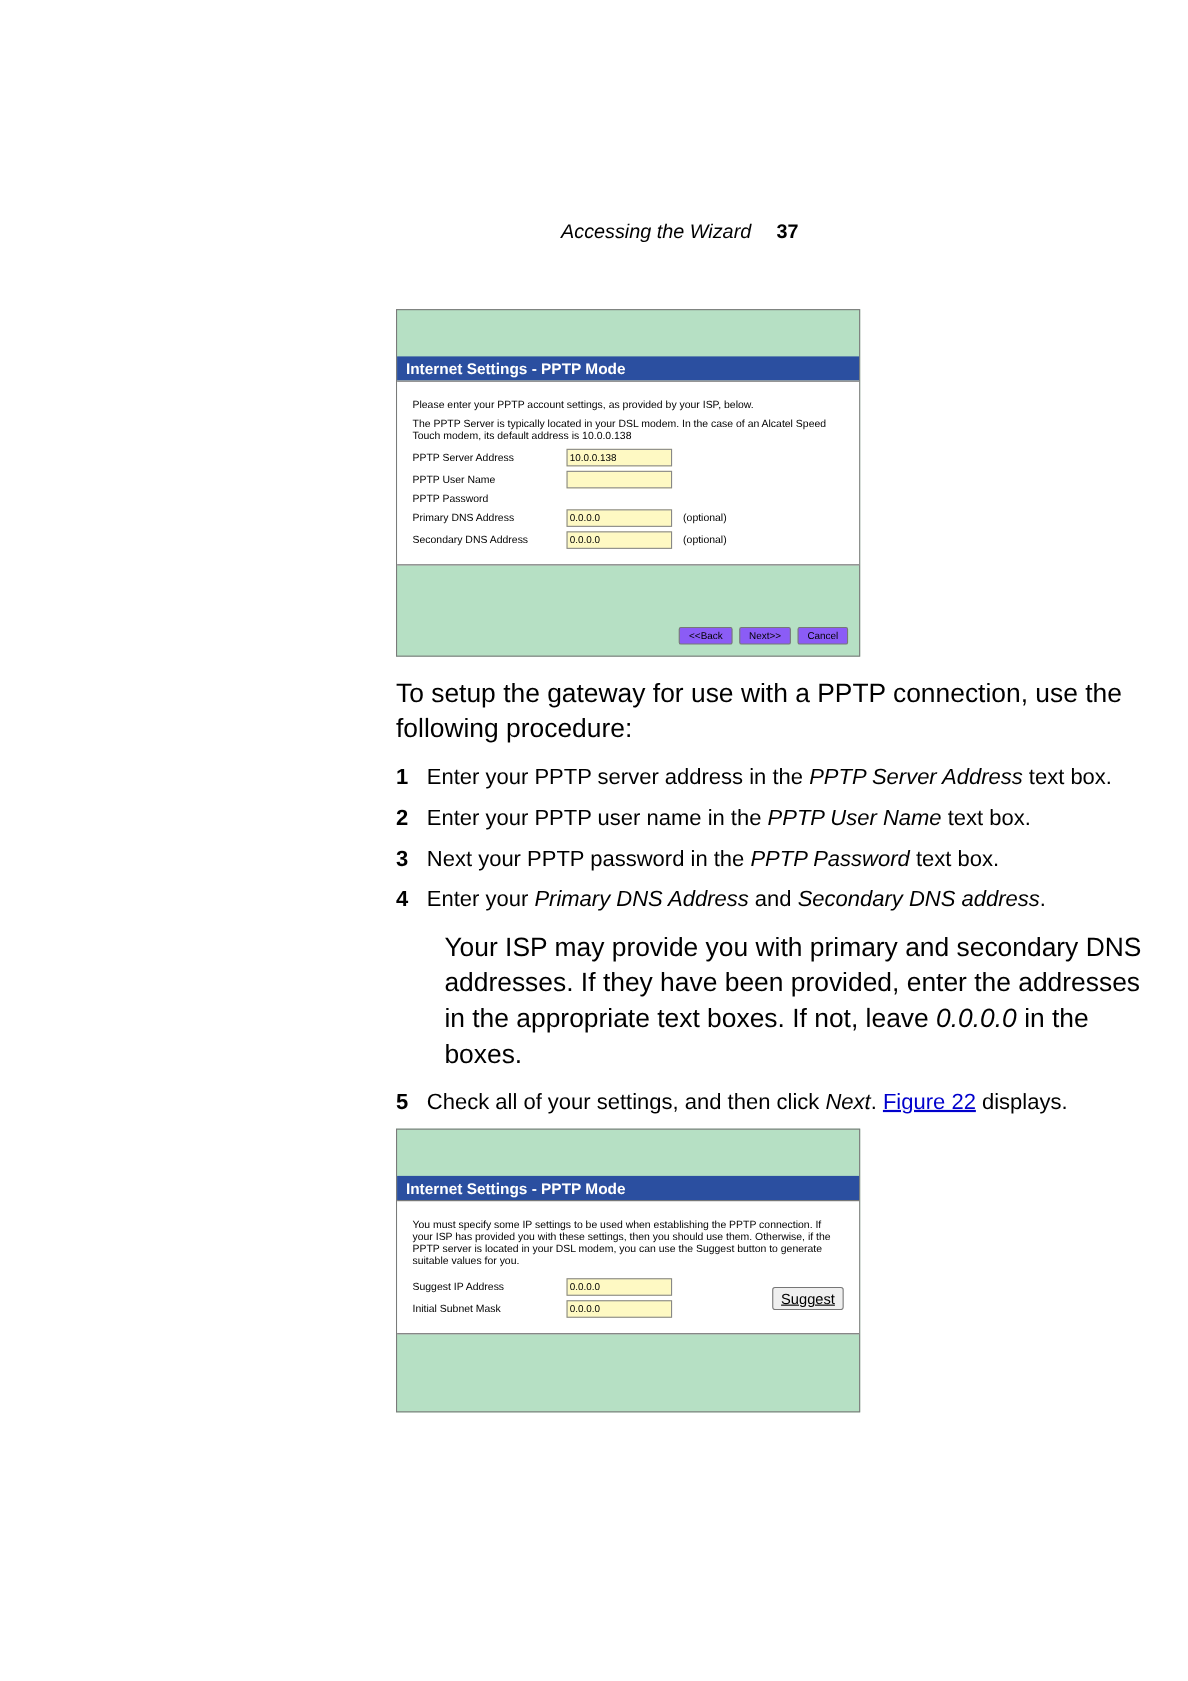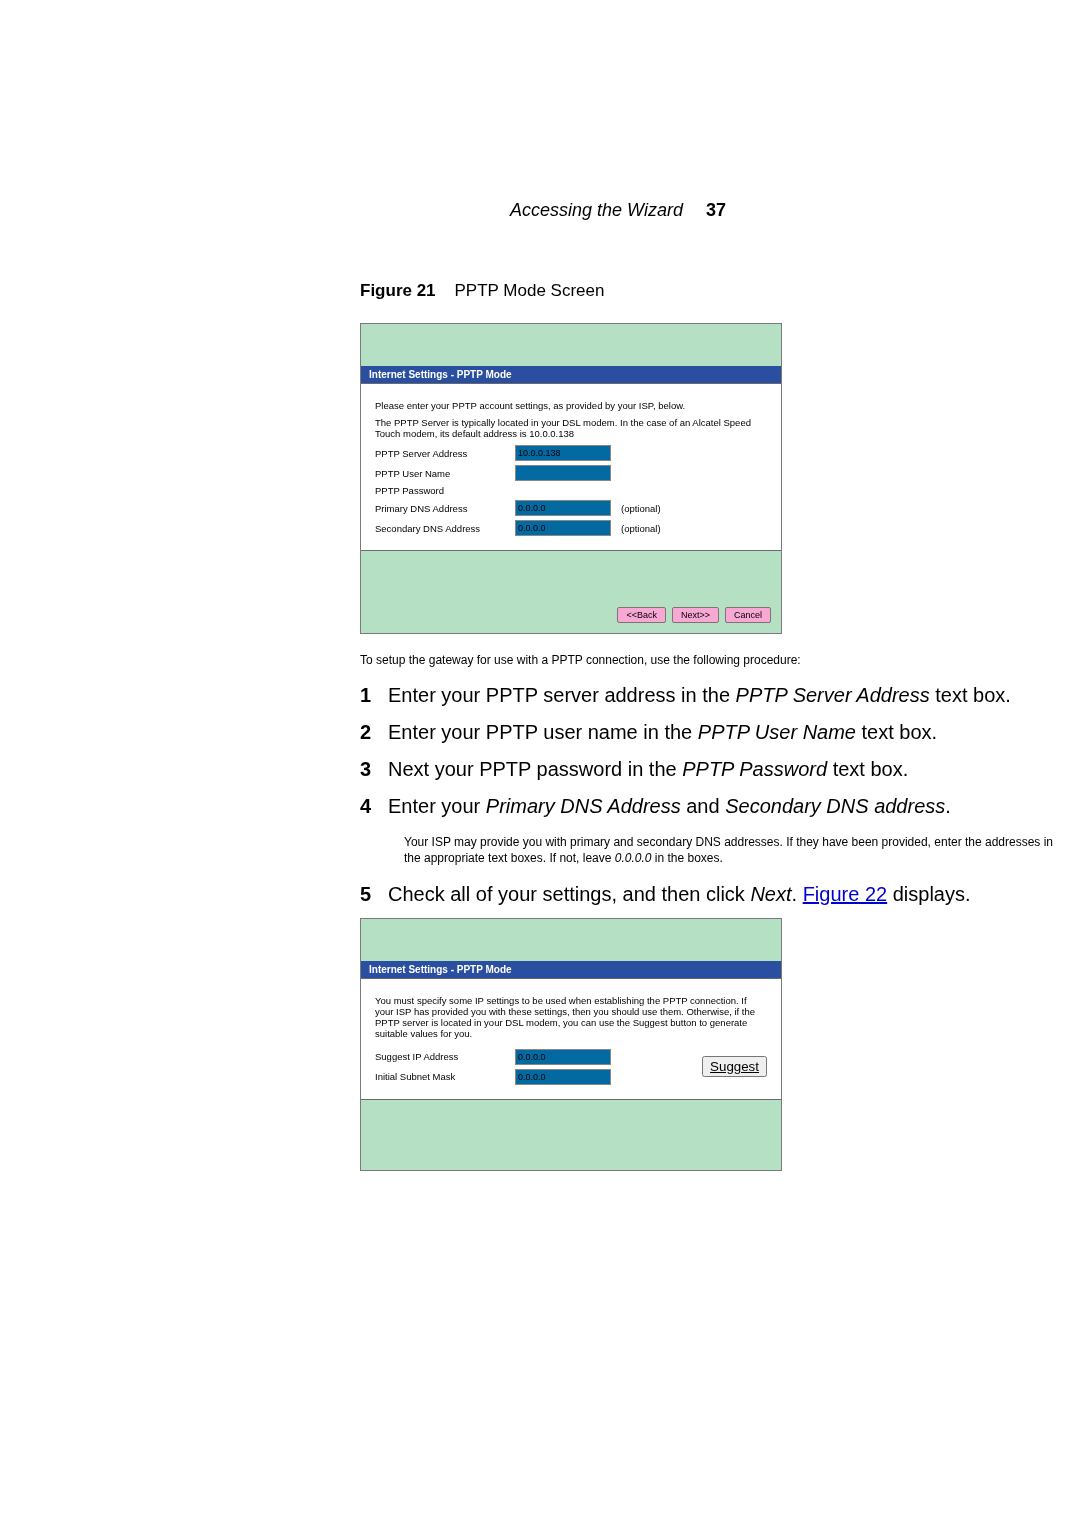--- a/index.html
+++ b/index.html
@@ -31,21 +31,21 @@
     font-size: 20px;
     font-weight: bold;
     margin: 0 0 16px 0;
   }
   .figure-caption {
     font-size: 17px;
     margin: 8px 0 22px 0;
   }
   .figure-caption b { font-weight: bold; }
   .body-text {
-    font-size: 12px;
+    font-size: 24px;
     line-height: 1.35;
     margin: 14px 0;
   }
   ol.steps {
     list-style: none;
     padding: 0;
     margin: 0;
   }
   ol.steps li {
     position: relative;
@@ -72,21 +72,21 @@
     font-family: Verdana, Arial, sans-serif;
     font-size: 9.5px;
     color: #000;
   }
   .mini-window .pad-top { height: 42px; }
   .mini-window .pad-bottom { height: 50px; }
   .mini-bar {
     background: #2b4fa0;
     color: #fff;
     font-weight: bold;
-    font-size: 10px;
+    font-size: 14px;
     padding: 3px 8px;
   }
   .mini-panel {
     background: #ffffff;
     margin: 0;
     padding: 10px 14px;
     border-top: 1px solid #6a6a6a;
     border-bottom: 1px solid #6a6a6a;
   }
   .mini-panel p { margin: 6px 0; }
@@ -95,34 +95,34 @@
     align-items: center;
     margin: 4px 0;
   }
   .mini-row .lbl { width: 140px; }
   .mini-row input[type="text"] {
     width: 90px;
     height: 14px;
     font-size: 9px;
     padding: 0 2px;
     border: 1px solid #888;
-    background: #0369a1;
+    background: #fef9c3;
   }
   .mini-row .hint { margin-left: 10px; color: #000; }
   .mini-buttons {
     display: flex;
     justify-content: flex-end;
     gap: 6px;
     padding: 6px 10px 10px 10px;
   }
   .mini-buttons button {
     font-family: Verdana, Arial, sans-serif;
     font-size: 9px;
     padding: 2px 8px;
-    background: #f9a8d4;
+    background: #8b5cf6;
     border: 1px solid #777;
     border-radius: 2px;
     cursor: pointer;
   }
   .mini-suggest {
     display: flex;
     align-items: center;
     margin-left: auto;
     text-decoration: underline;
   }
@@ -135,25 +135,20 @@
 <div class="page">
 
   <div class="header-line">
     <span class="section-name">Accessing the Wizard</span>
     <span class="pagenum">37</span>
   </div>
 
   <div class="content-col">
 
 
-    <div class="figure-caption">
-      <b>Figure 21</b>
-      &nbsp;&nbsp;
-      <span>PPTP Mode Screen</span>
-    </div>
 
     <div class="mini-window">
       <div class="pad-top"></div>
       <div class="mini-bar">Internet Settings - PPTP Mode</div>
       <div class="mini-panel">
         <p>Please enter your PPTP account settings, as provided by your ISP, below.</p>
         <p>The PPTP Server is typically located in your DSL modem. In the case of an Alcatel Speed Touch modem, its default address is 10.0.0.138</p>
 
         <div class="mini-row">
           <span class="lbl">PPTP Server Address</span>

